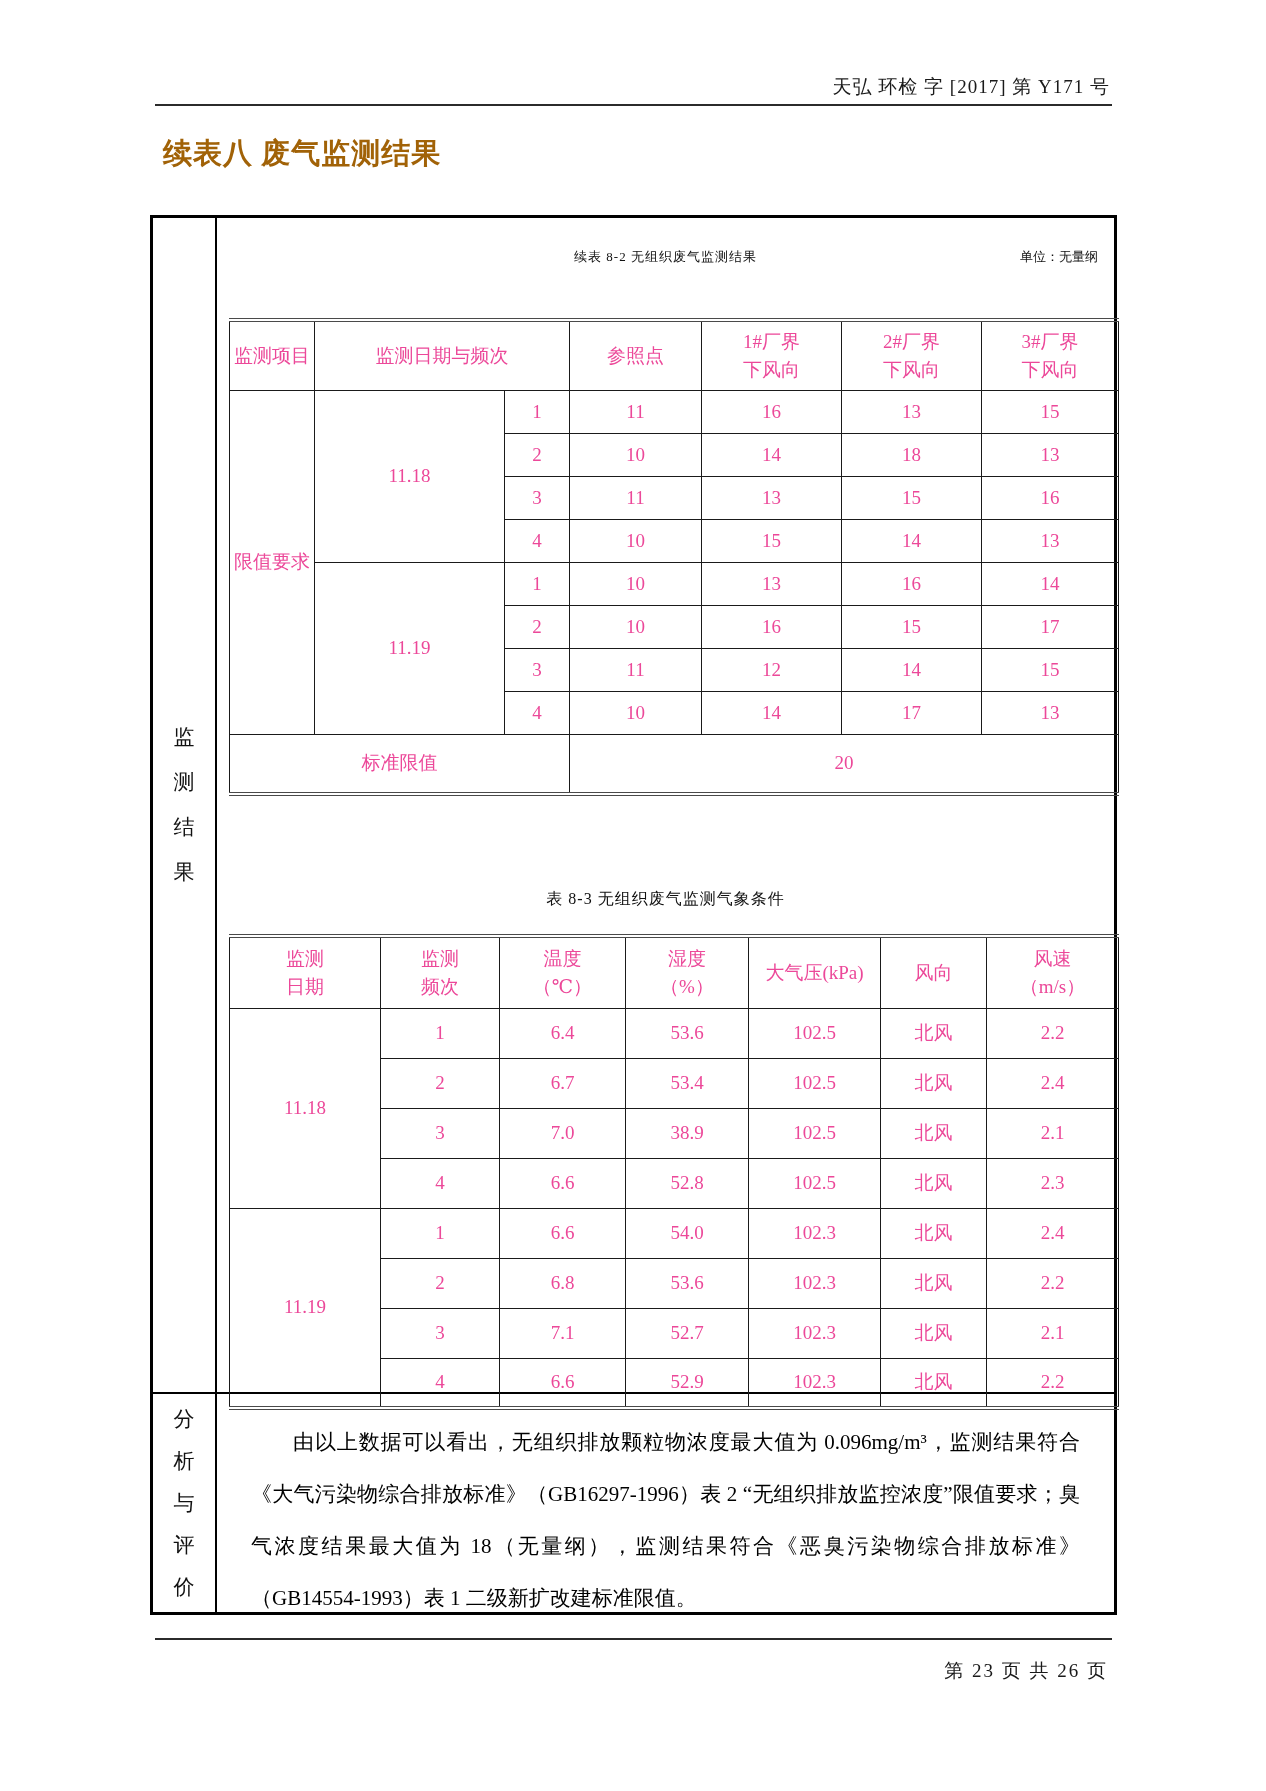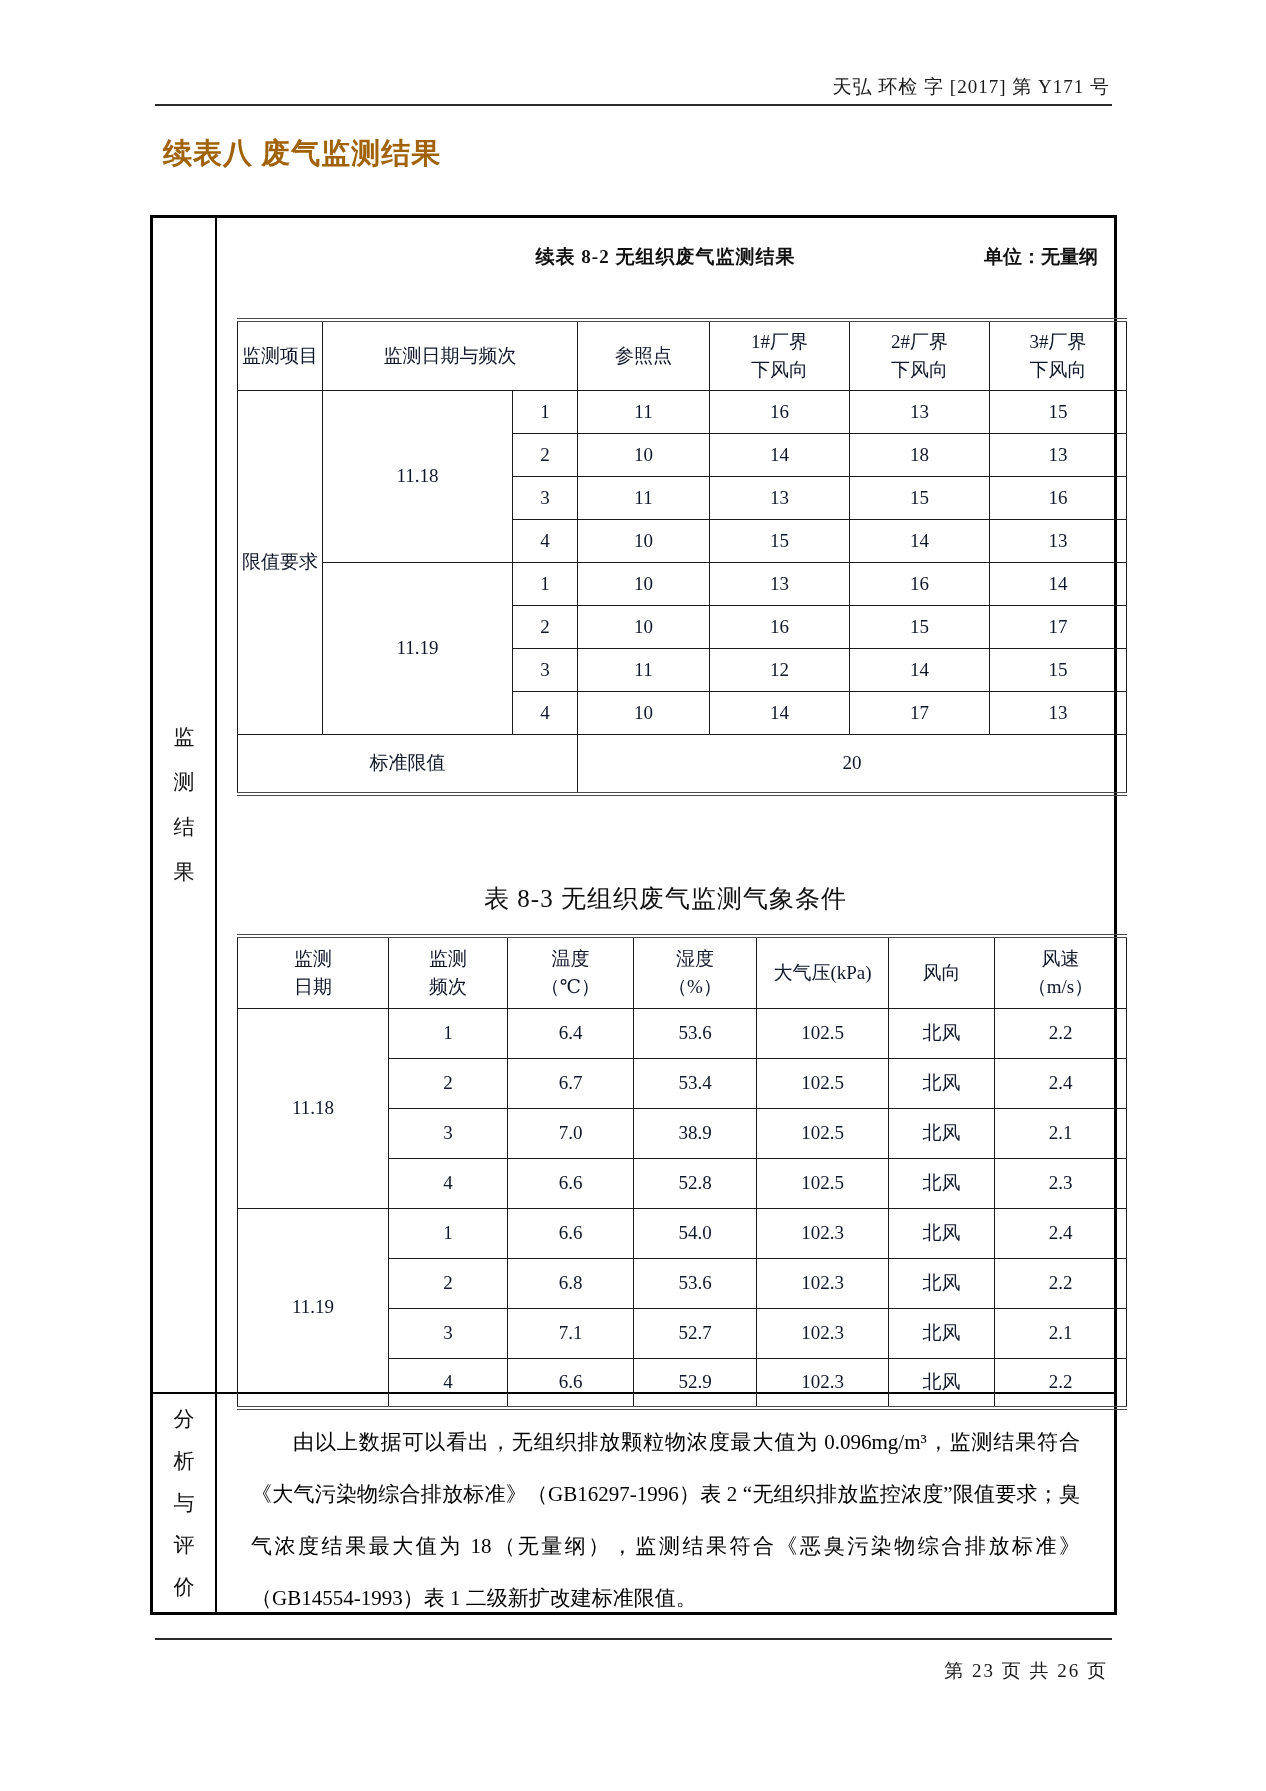--- a/index.html
+++ b/index.html
@@ -31,28 +31,28 @@
   .row-monitoring{height:1176px;flex:none;border-bottom:2px solid #000;box-sizing:border-box;}
   .row-analysis{flex:1;}
   .side-label{
     width:64px;flex:none;border-right:2px solid #000;box-sizing:border-box;
     display:flex;align-items:center;justify-content:center;
     font-size:21px;color:#111;white-space:pre-line;text-align:center;
   }
   .side-label.monitoring{line-height:45px;}
   .side-label.analysis{line-height:42px;}
   .content{flex:1;min-width:0;position:relative;}
-  .caption-row{position:relative;margin-top:16px;height:46px;font-size:19px;font-weight:bold;}
+  .caption-row{position:relative;margin-top:16px;height:46px;font-size:13px;}
   .caption-row .caption{display:block;text-align:center;line-height:46px;letter-spacing:1px;}
   .caption-row .unit{position:absolute;right:16px;top:0;line-height:46px;}
-  .caption2{margin-top:80px;height:46px;text-align:center;line-height:46px;font-size:25px;letter-spacing:1px;}
+  .caption2{margin-top:80px;height:46px;text-align:center;line-height:46px;font-size:16px;letter-spacing:1px;}
   table.data{
     border-collapse:collapse;table-layout:fixed;
-    width:889px;margin-left:20px;
-    font-size:19px;color:#0f172a;
+    width:889px;margin-left:12px;
+    font-size:19px;color:#ec4899;
     border-top:4px double #4a4a4a;border-bottom:4px double #4a4a4a;
   }
   #table82{margin-top:38px;}
   #table83{margin-top:12px;}
   table.data th,table.data td{
     border:1.5px solid #1a1a1a;
     text-align:center;vertical-align:middle;
     font-weight:normal;padding:0;
     white-space:pre-line;line-height:1.45;
   }

